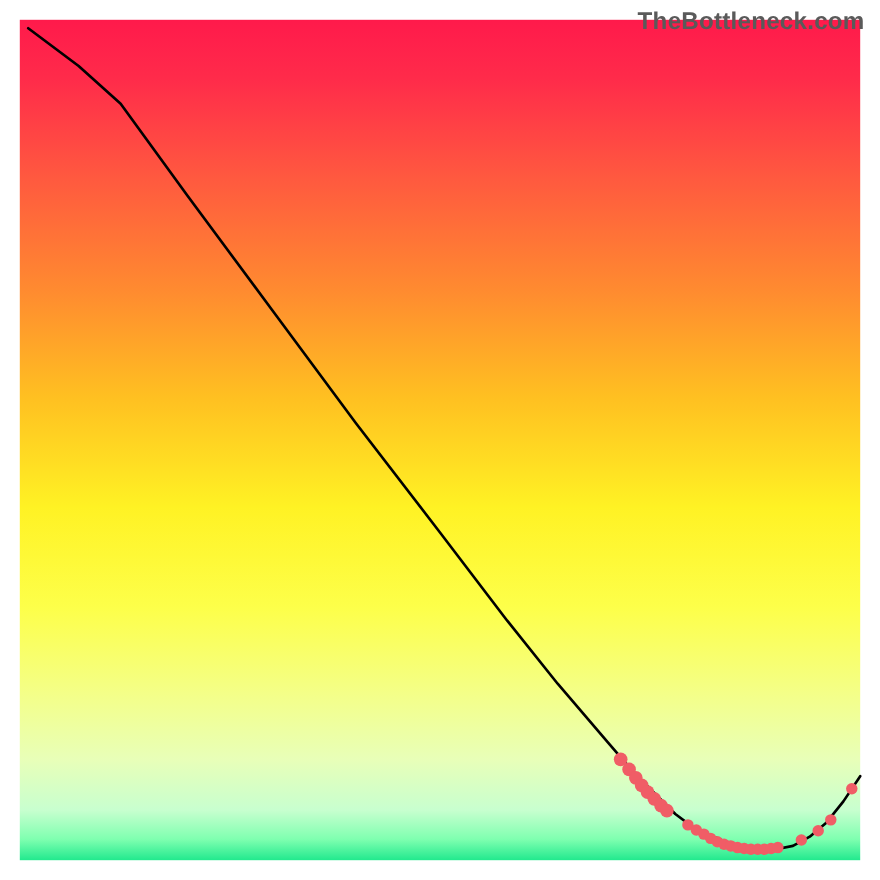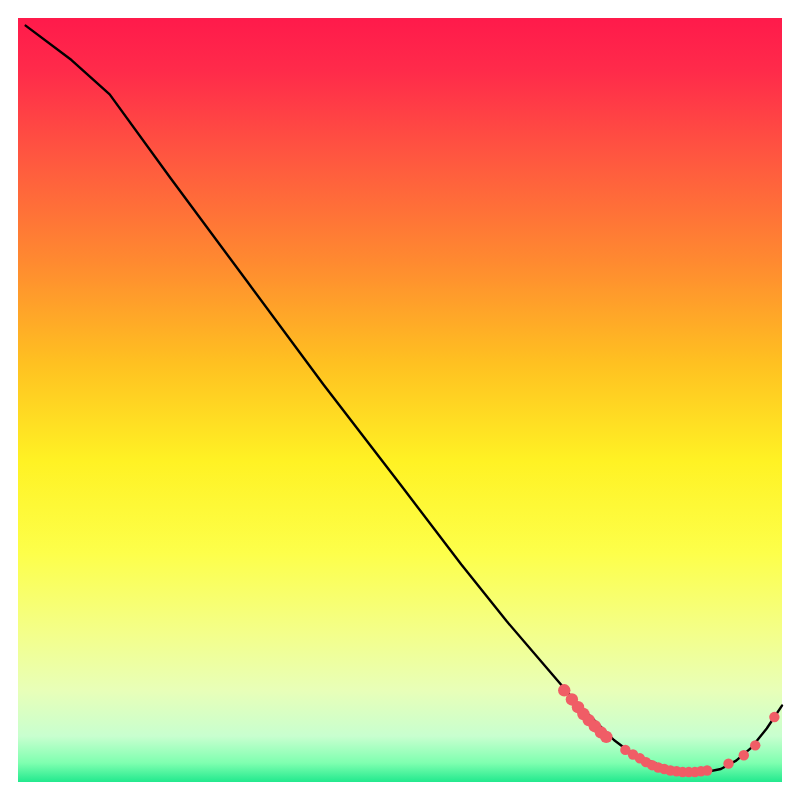--- a/index.html
+++ b/index.html
@@ -27,20 +27,21 @@
     z-index: 10;
   }
   svg {
     display: block;
   }
 </style>
 </head>
 <body>
 
 <div class="chart-wrap">
+  <div class="watermark">TheBottleneck.com</div>
   <svg id="chart-svg" width="800" height="800" viewBox="0 0 800 800">
     <defs>
       <linearGradient id="bg-grad" x1="0" y1="0" x2="0" y2="1">
           <stop offset="0%" stop-color="#ff1a4b"></stop>
           <stop offset="7.000000000000001%" stop-color="#ff2b4a"></stop>
           <stop offset="18%" stop-color="#ff5640"></stop>
           <stop offset="32%" stop-color="#ff8a30"></stop>
           <stop offset="45%" stop-color="#ffc021"></stop>
           <stop offset="57.99999999999999%" stop-color="#fff224"></stop>
           <stop offset="70%" stop-color="#fdff4a"></stop>

